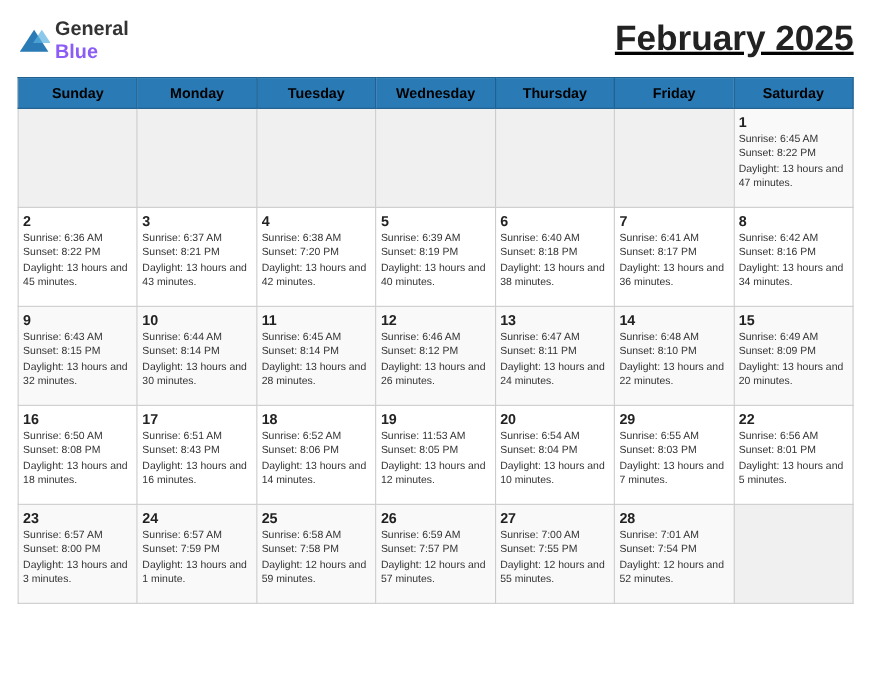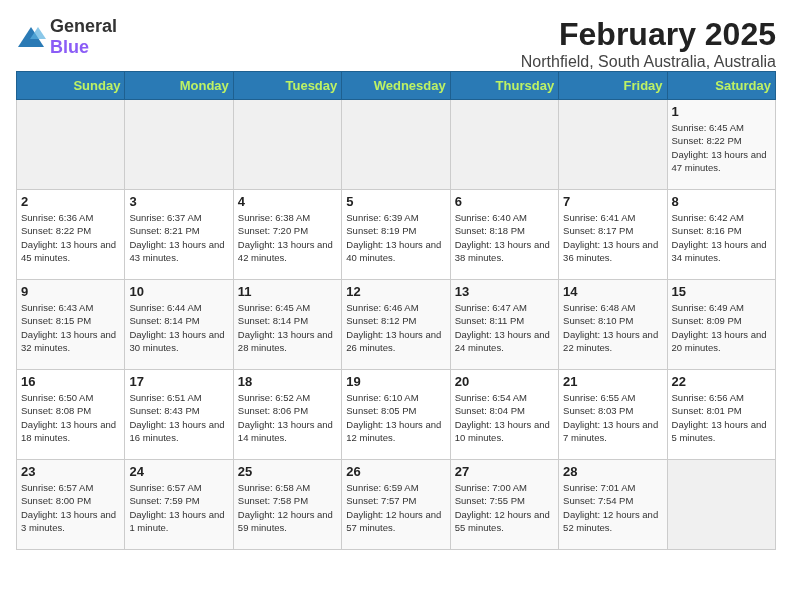--- a/index.html
+++ b/index.html
@@ -7,21 +7,21 @@
       font-family: Arial, sans-serif;
       background: #fff;
       width: 792px;
       min-height: 612px;
       padding: 16px;
     }
     .header-area {
       display: flex;
       justify-content: space-between;
       align-items: flex-start;
-      margin-bottom: 0;
+      margin-bottom: 12px;
     }
     .logo {
       display: flex;
       align-items: center;
       gap: 4px;
     }
     .logo-text-general {
       font-size: 18px;
       font-weight: bold;
       color: #333;
@@ -30,42 +30,43 @@
       font-size: 18px;
       font-weight: bold;
       color: #8b5cf6;
     }
     .logo-icon {
       width: 30px;
       height: 24px;
     }
     .title-area {
       text-align: right;
+      text-decoration: underline;
     }
     .main-title {
       font-size: 32px;
       font-weight: bold;
       color: #222;
     }
     .subtitle {
       font-size: 16px;
       color: #444;
     }
     table {
       width: 100%;
       border-collapse: collapse;
       table-layout: fixed;
     }
     thead tr th {
       background-color: #2a7ab5;
-      color: #bef264;
+      color: #000000;
       font-size: 13px;
       font-weight: bold;
       padding: 6px 4px;
-      text-align: right;
+      text-align: center;
       border: 1px solid #1e6090;
     }
     tbody tr td {
       border: 1px solid #ccc;
       vertical-align: top;
       padding: 4px;
       font-size: 10px;
       color: #333;
       height: 90px;
       background: #fff;
@@ -98,21 +99,20 @@
       <polygon points="15,2 28,22 2,22" fill="#2a7ab5"></polygon>
       <polygon points="22,2 30,14 14,14" fill="#5ab0e0" opacity="0.7"></polygon>
     </svg>
     <div>
       <span class="logo-text-general">General</span><br>
       <span class="logo-text-blue">Blue</span>
     </div>
   </div>
   <div class="title-area">
     <div class="main-title">February 2025</div>
-    <div class="subtitle">Northfield, South Australia, Australia</div>
   </div>
 </div>
 
 <table>
   <thead>
     <tr>
     <th>Sunday</th>
         <th>Monday</th>
         <th>Tuesday</th>
         <th>Wednesday</th>
@@ -238,32 +238,32 @@
 Daylight: 13 hours and 16 minutes.</div>
         </td>
         <td>
           <span class="day-number">18</span>
           <div class="day-info">Sunrise: 6:52 AM
 Sunset: 8:06 PM
 Daylight: 13 hours and 14 minutes.</div>
         </td>
         <td>
           <span class="day-number">19</span>
-          <div class="day-info">Sunrise: 6:10 AM
+          <div class="day-info">Sunrise: 11:53 AM
 Sunset: 8:05 PM
 Daylight: 13 hours and 12 minutes.</div>
         </td>
         <td>
           <span class="day-number">20</span>
           <div class="day-info">Sunrise: 6:54 AM
 Sunset: 8:04 PM
 Daylight: 13 hours and 10 minutes.</div>
         </td>
         <td>
-          <span class="day-number">21</span>
+          <span class="day-number">29</span>
           <div class="day-info">Sunrise: 6:55 AM
 Sunset: 8:03 PM
 Daylight: 13 hours and 7 minutes.</div>
         </td>
         <td>
           <span class="day-number">22</span>
           <div class="day-info">Sunrise: 6:56 AM
 Sunset: 8:01 PM
 Daylight: 13 hours and 5 minutes.</div>
         </td>

